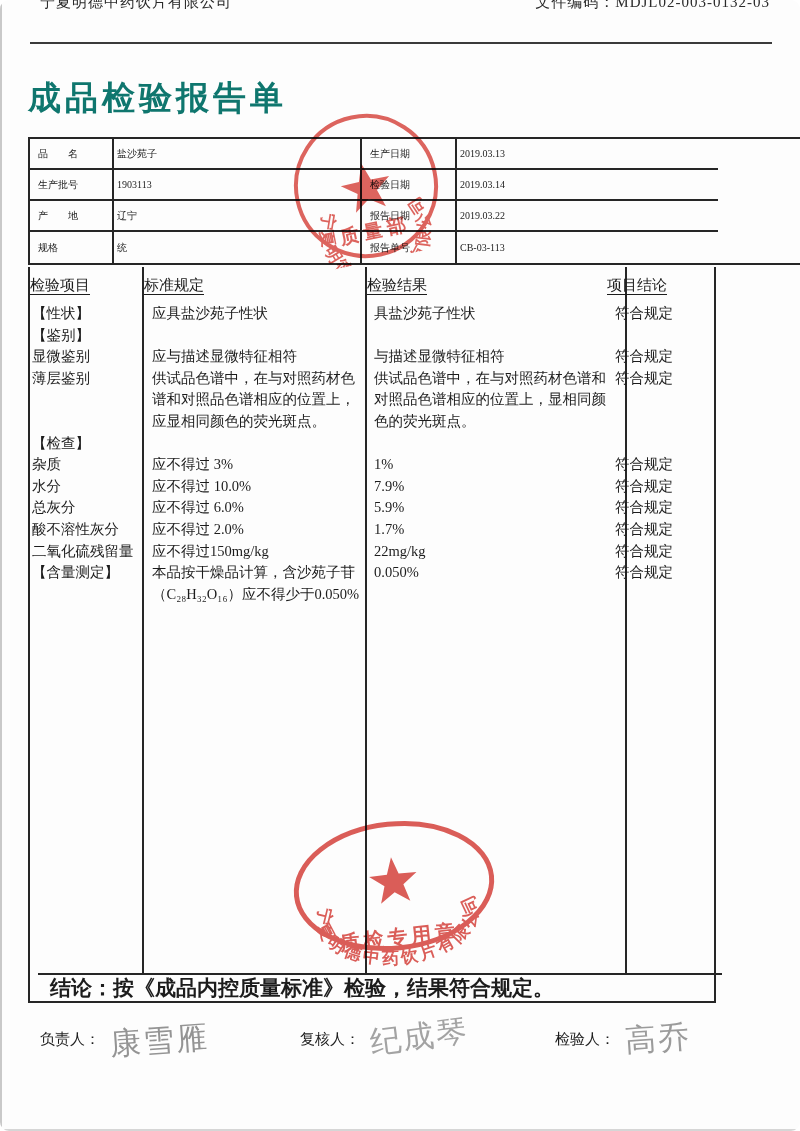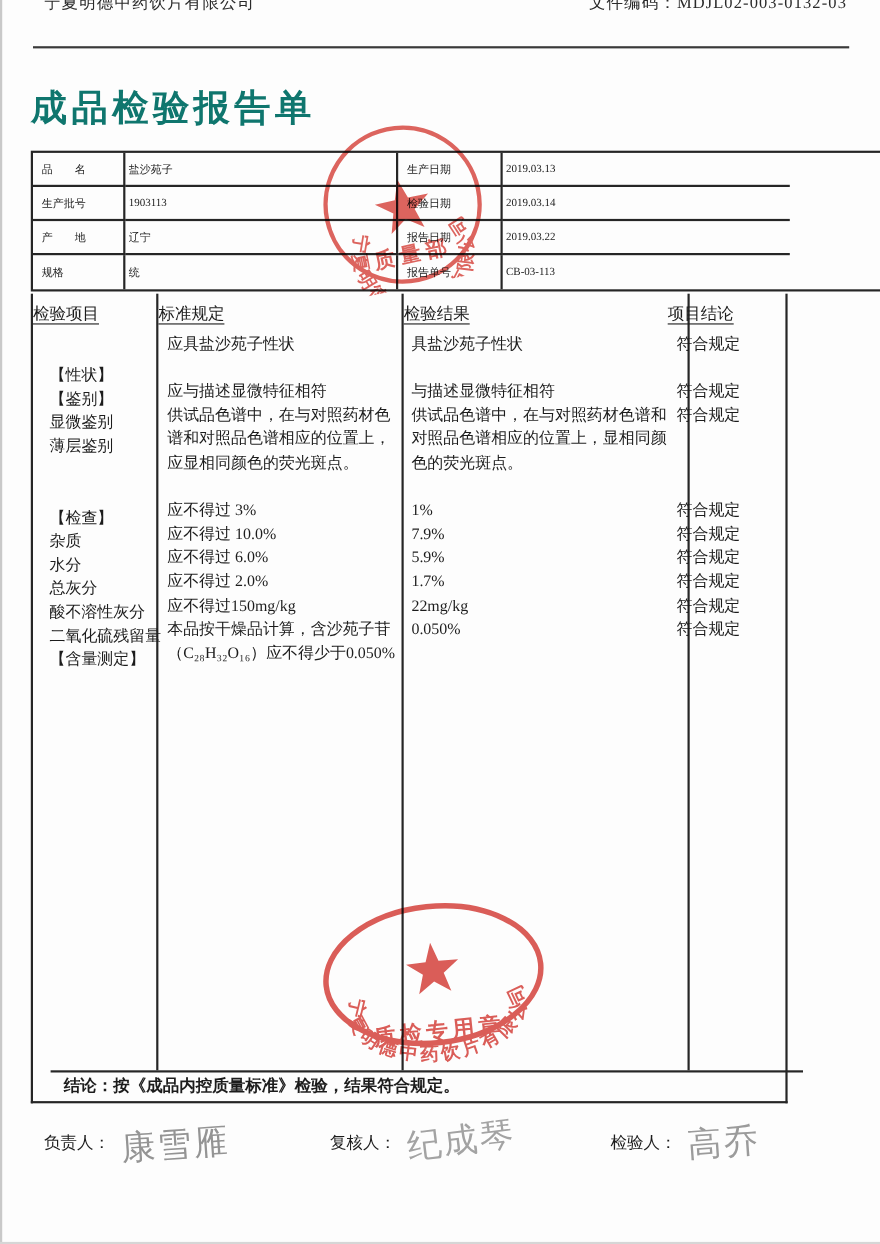--- a/index.html
+++ b/index.html
@@ -1,18 +1,18 @@
 <!DOCTYPE html>
 <html><head>
 <meta charset="utf-8">
 <style>
   * { margin:0; padding:0; box-sizing:border-box; }
   html,body { background:#ffffff; }
   body { font-family:"Liberation Serif","DejaVu Serif",serif; color:#1c1c1c; }
-  .page { position:relative; width:800px; height:1131px; background:#fdfdfd; overflow:hidden; margin:0 auto; }
+  .page { position:relative; width:800px; height:1131px; background:#fdfdfd; overflow:hidden; margin:0 auto;border-radius:9px; }
 
   
   .edge-left { position:absolute; left:0; top:0; width:2px; height:100%; background:#c9c9c9; }
   .edge-bottom { position:absolute; left:0; bottom:0; width:100%; height:2px; background:#d6d6d6; }
 
   
   .top-header { position:absolute; top:-7px; left:40px; width:730px; display:flex; justify-content:space-between; font-size:15px; color:#2a2a2a; letter-spacing:1px; }
   .header-rule { position:absolute; top:42px; left:30px; width:742px; height:2px; background:#3a3a3a; }
 
   .title { position:absolute; top:76px; left:28px; width:688px; text-align:left; font-size:33px; font-weight:bold; letter-spacing:4px; color:#0f766e; }
@@ -27,27 +27,27 @@
   
   .main-table { position:absolute; left:28px; top:267px; width:688px; height:736px; border:2px solid #262626; border-top:none; font-size:14.5px; }
   .col { position:absolute; top:0; height:706px; border-right:2px solid #262626; overflow:visible; }
   .col1 { left:0;   width:114px; }
   .col2 { left:114px; width:223px; }
   .col3 { left:337px; width:260px; }
   .col4 { left:577px; width:111px; border-right:none; }
   .col-header { height:34px; padding-top:9px; text-align:left; font-size:15px; }
   .col-header span { text-decoration:underline; text-underline-offset:4px; }
   .col-body { padding-top:2px; }
-  .col1 .col-body { padding-left:15px;margin-top:28px; }
+  .col1 .col-body { padding-left:2px; }
   .col2 .col-body { padding-left:8px; }
   .col3 .col-body { padding-left:7px; }
   .col4 .col-body { padding-left:8px; }
   .bline { height:21.6px; line-height:21.6px; white-space:nowrap; }
 
-  .conclusion-row { position:absolute; left:16px; top:706px; width:684px; height:28px; border-top:2px solid #262626; line-height:26px; padding-left:12px; font-size:15px; font-weight:bold; }
+  .conclusion-row { position:absolute; left:8px; top:706px; width:684px; height:28px; border-top:2px solid #262626; line-height:26px; padding-left:12px; font-size:21px; font-weight:bold; }
 
   
   .signatures { position:absolute; left:28px; top:1022px; width:688px; height:60px; font-size:15px; }
   .sig-label { position:absolute; top:8px;text-align:center; }
   .sig-name { position:absolute; color:#949494; font-size:31px; letter-spacing:2px; transform:rotate(-4deg); font-weight:400; }
   .sig1-label { left:12px; } .sig1-name { left:82px; top:-2px; }
   .sig2-label { left:272px; } .sig2-name { left:342px; top:-6px; transform:rotate(-7deg); color:#a3a3a3; }
   .sig3-label { left:527px; } .sig3-name { left:597px; top:-4px; color:#9b9b9b; }
 
   

